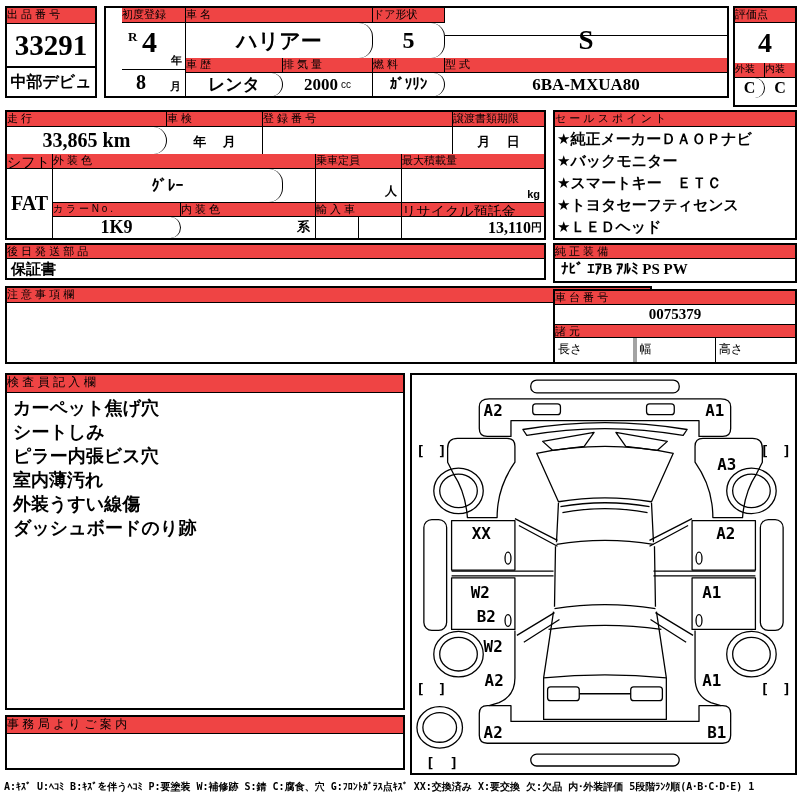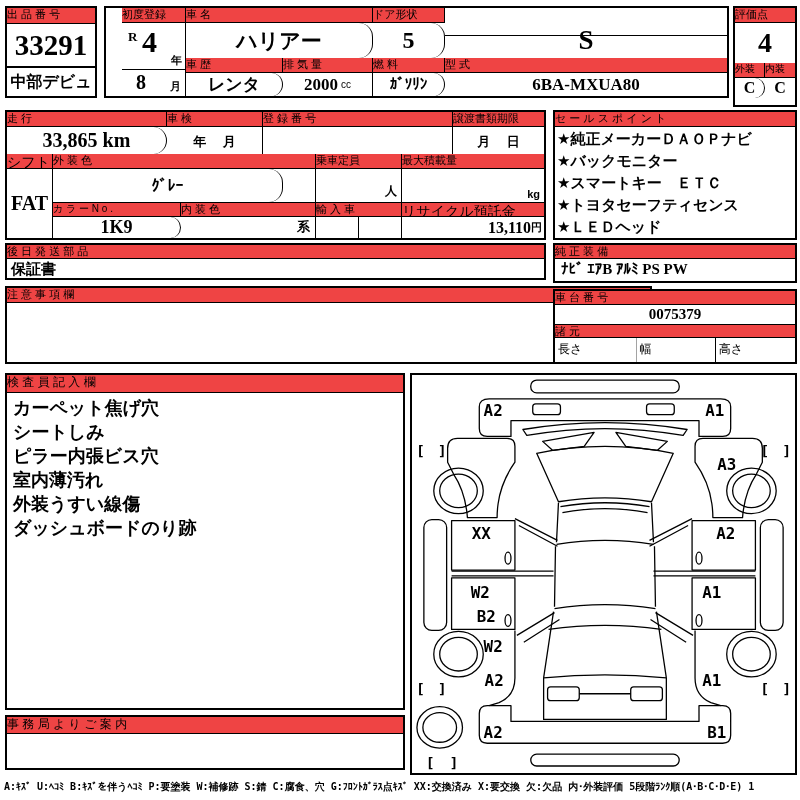--- a/index.html
+++ b/index.html
@@ -164,21 +164,21 @@
   <div class="box" style="left:5px;top:286px;width:647px;height:78px;">
     <div class="hdr" style="height:15px;">注 意 事 項 欄</div>
     <div style="height:59px;"></div>
   </div>
 
   <div class="box" style="left:553px;top:289px;width:244px;height:75px;">
     <div class="hdr" style="height:14px;">車 台 番 号</div>
     <div class="ctr v" style="height:19px;font-size:15px;">0075379</div>
     <div class="hdr" style="height:14px;border-top:1px solid #000;">諸 元</div>
     <div class="row" style="height:24px;">
-      <div class="cell" style="width:34%;border-right:1px solid #a3a3a3;font-size:12px;padding:3px 0 0 3px;">長さ</div>
+      <div class="cell" style="width:34%;border-right:4px solid #a3a3a3;font-size:12px;padding:3px 0 0 3px;">長さ</div>
       <div class="cell" style="width:33%;border-right:1px solid #000;font-size:12px;padding:3px 0 0 3px;">幅</div>
       <div class="cell" style="flex:1;font-size:12px;padding:3px 0 0 3px;">高さ</div>
     </div>
   </div>
 
   <div class="box" style="left:5px;top:373px;width:400px;height:337px;">
     <div class="hdr" style="height:18px;font-size:12px;">検 査 員 記 入 欄</div>
     <div style="padding:3px 6px;">
       <div class="note-item">カーペット焦げ穴</div>
       <div class="note-item">シートしみ</div>

